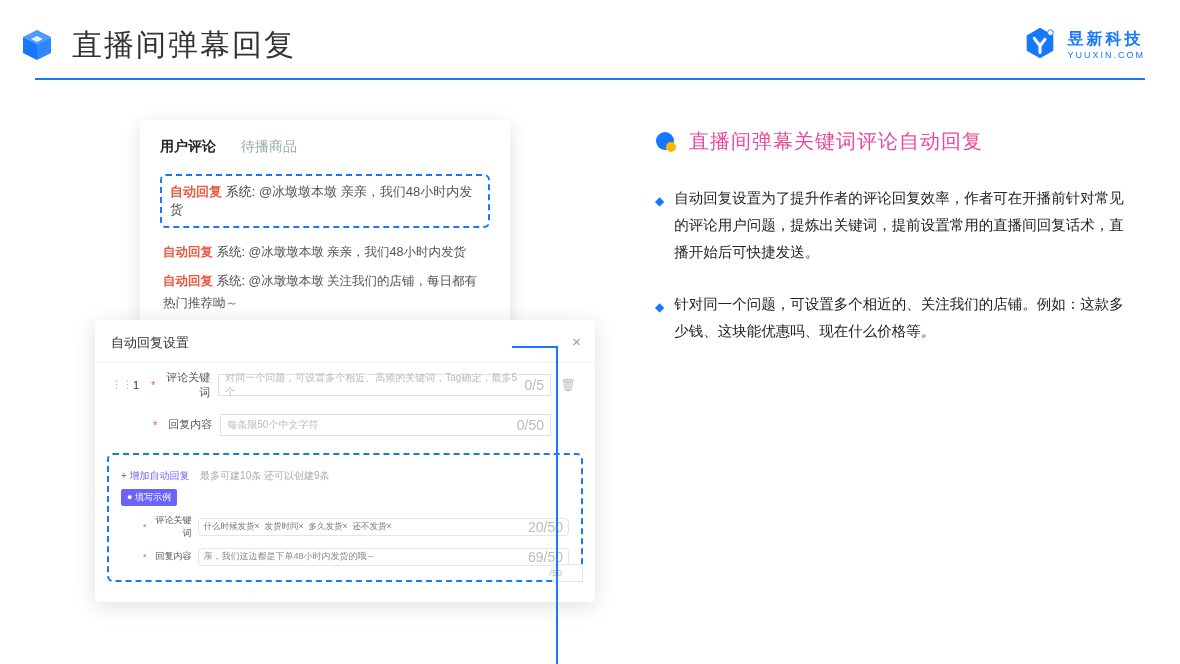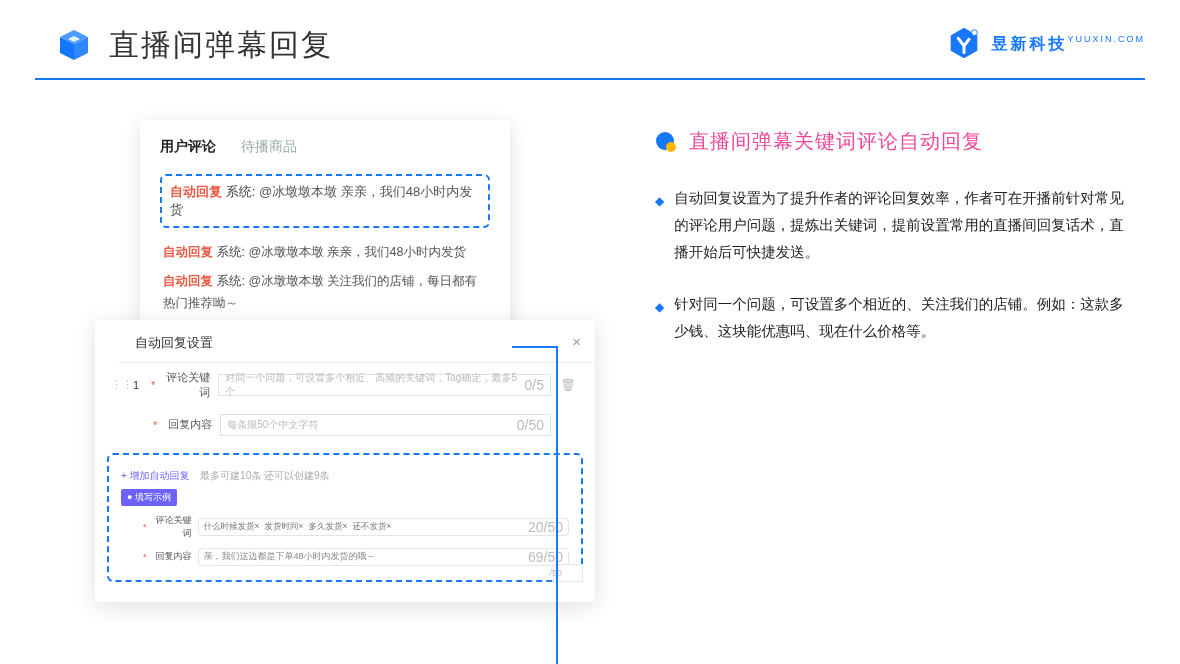--- a/index.html
+++ b/index.html
@@ -1,39 +1,39 @@
 <!DOCTYPE html>
 <html><head>
 <meta charset="utf-8">
 <style>
   * { margin: 0; padding: 0; box-sizing: border-box; }
   body { width: 1180px; height: 664px; background: #fff; font-family: "Microsoft YaHei", Arial, sans-serif; position: relative; overflow: hidden; }
-  .header { display: flex; align-items: center; padding: 25px 54px 0; }
+  .header { display: flex; align-items: center; padding: 25px 17px 0; }
   .cube-icon { width: 40px; height: 40px; position: relative; margin-right: 15px; }
   .cube-icon svg { width: 100%; height: 100%; }
   .page-title { font-size: 30px; font-weight: 500; color: #333; letter-spacing: 2px; }
   .brand { position: absolute; right: 35px; top: 25px; display: flex; align-items: center; }
   .brand-icon { width: 38px; height: 38px; margin-right: 8px; }
-  .brand-text { display: flex; flex-direction: row; }
+  .brand-text { display: flex; flex-direction: column; }
   .brand-name { color: #1677ff; font-size: 16px; font-weight: bold; letter-spacing: 3px; }
   .brand-url { color: #1677ff; font-size: 9px; letter-spacing: 2px; }
   .divider { height: 2px; background: #1677ff; margin: 12px 35px 0; }
   .main { display: flex; padding: 40px 55px 0 35px; gap: 60px; }
   .left { width: 560px; position: relative; }
   .right { flex: 1; padding-top: 8px; }
   .card-top { width: 370px; margin-left: 105px; background: #fff; box-shadow: 0 4px 18px rgba(0,0,0,0.12); border-radius: 4px; padding: 18px 20px 20px; position: relative; z-index: 1; }
   .tabs { display: flex; gap: 25px; margin-bottom: 18px; }
   .tab { font-size: 14px; color: #9aa; }
   .tab.active { color: #222; font-weight: 600; }
   .dashed-box1 { border: 2px dashed #1677ff; border-radius: 6px; padding: 7px 8px; margin-bottom: 14px; font-size: 13px; color: #555; position: relative; }
   .auto-tag { color: #e85a44; font-weight: 600; }
   .sys-tag { color: #444; }
   .comment-line { font-size: 12.5px; color: #555; margin: 0 3px 8px; line-height: 1.7; }
   .card-bottom { width: 500px; margin-left: 60px; margin-top: -22px; background: #fff; box-shadow: 0 4px 22px rgba(0,0,0,0.13); border-radius: 4px; padding: 14px 0 20px; position: relative; z-index: 2; }
-  .modal-title { font-size: 13px; color: #333; padding: 0 16px 10px; border-bottom: 1px solid #eee; position: relative; margin-left: 24px; }
+  .modal-title { font-size: 13px; color: #333; padding: 0 16px 10px; border-bottom: 1px solid #eee; position: relative; }
   .close-x { position: absolute; right: 14px; top: -1px; font-size: 15px; color: #999; }
   .form-row { display: flex; align-items: center; padding: 7px 16px; font-size: 11px; }
   .drag-col { width: 22px; display: flex; gap: 2px; color: #bbb; }
   .num-col { width: 18px; color: #333; }
   .req { color: #e85a44; margin-right: 3px; }
   .label { width: 52px; color: #555; text-align: right; margin-right: 8px; font-size: 11px; }
   .input-box { flex: 1; height: 22px; border: 1px solid #e0e0e0; border-radius: 0; display: flex; align-items: center; padding: 0 6px; color: #bbb; font-size: 10px; position: relative; }
   .counter { color: #bbb; font-size: 14px; margin-left: auto; text-align: right; }
   .trash-col { width: 22px; text-align: center; color: #bbb; font-size: 12px; margin-left: 6px; }
   .center-group { padding-left: 58px; }

